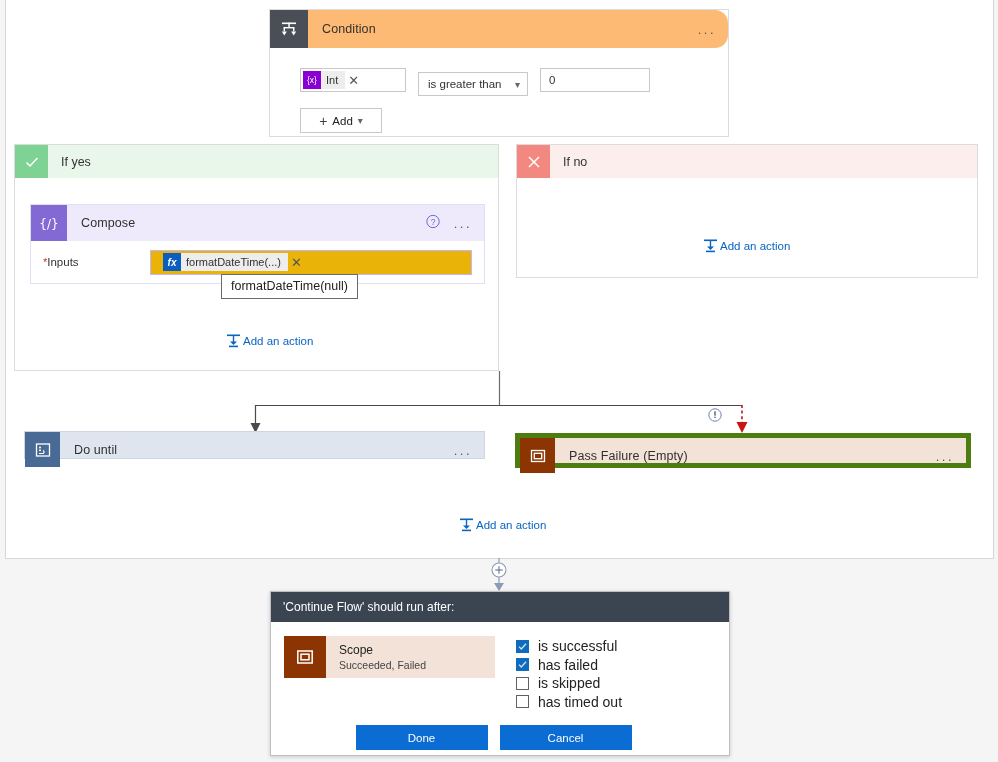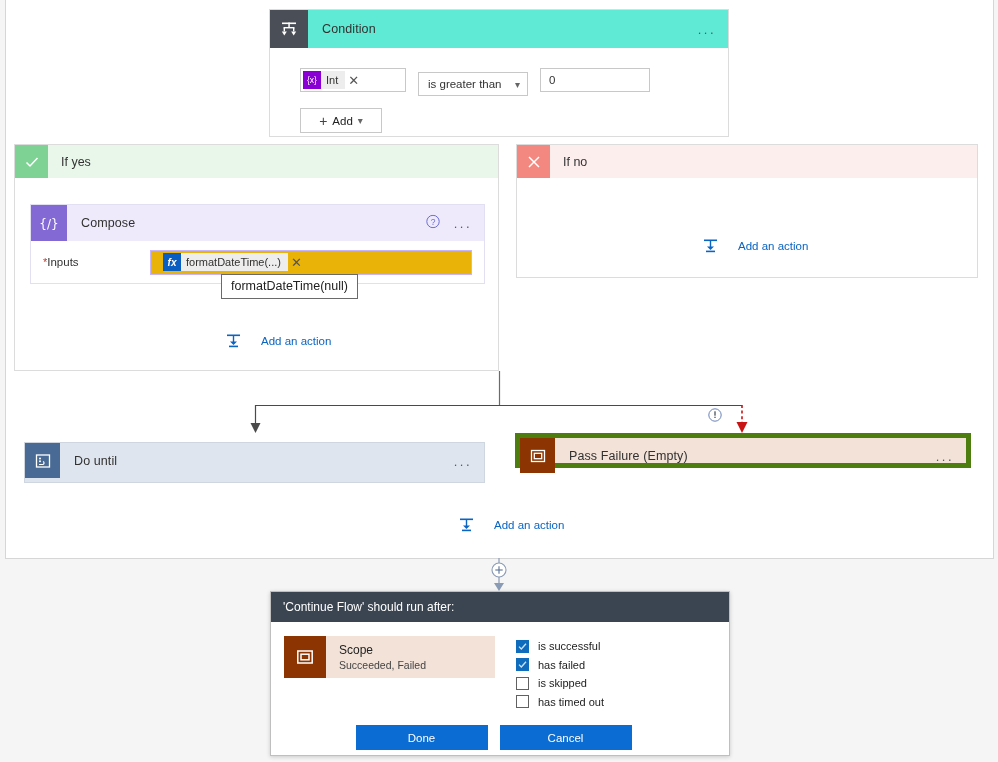--- a/index.html
+++ b/index.html
@@ -50,21 +50,21 @@
     line-height: 1;
   }
 
   
   .condition-card {
     left: 269px; top: 9px;
     width: 460px; height: 128px;
     border: 1px solid #dcdcdc;
     background: #fff;
   }
-  .condition-head { background: #5eead4; }
+  .condition-head { background: #fdba74; border-radius: 13px; }
   .condition-head .card-icon { background: #4a4f57; }
   .condition-body { padding: 16px 0 0 30px; }
   .cond-row { display: flex; align-items: center; gap: 12px; }
   .field-box {
     height: 24px;
     border: 1px solid #c8c8c8;
     background: #fff;
     display: flex; align-items: center;
     font-size: 11.5px;
   }
@@ -132,31 +132,31 @@
     left: 221px; top: 274px;
     padding: 4px 9px 5px;
     border: 1px solid #6a6a6a;
     background: #fff;
     font-size: 12.5px; color: #222;
     z-index: 5;
   }
 
   
   .add-action {
-    display: inline-flex; align-items: center; gap: 20px;
+    display: inline-flex; align-items: center; gap: 2px;
     color: #0a64c2; font-size: 11.5px;
     position: absolute;
   }
   .aa-yes { left: 226px; top: 333px; }
   .aa-no  { left: 703px; top: 238px; }
   .aa-main{ left: 459px; top: 517px; }
 
   
   .dountil-card {
-    left: 24px; top: 442px; width: 461px; height: 41px;
+    left: 24px; top: 431px; width: 461px; height: 28px;
     border: 1px solid #cfd6e0; background: #dee5ee;
   }
   .dountil-card .card-head { height: 35px; }
   .dountil-card .card-icon { background: #4a6a96; width: 35px; height: 35px; flex-basis: 35px; }
   .passfail-card {
     left: 515px; top: 433px; width: 456px; height: 35px;
     border: 5px solid #4d7c0f; background: #f2e2d8;
   }
   .passfail-card .card-head { height: 35px; }
   .passfail-card .card-icon { background: #8c3503; width: 35px; height: 35px; flex-basis: 35px; }
@@ -198,21 +198,21 @@
   .scope-chip-sub { font-size: 10.5px; color: #444; }
   .checklist { margin-left: 21px; padding-top: 1px; }
   .check-row { display: flex; align-items: center; height: 18.5px; }
   .cbox {
     width: 13px; height: 13px;
     border: 1px solid #616161; background: #fff;
     display: flex; align-items: center; justify-content: center;
     flex: 0 0 13px;
   }
   .cbox.checked { background: #0f6cbd; border-color: #0f6cbd; }
-  .check-label { padding-left: 9px; font-size: 11px; color: #222; }
+  .check-label { padding-left: 9px; font-size: 14px; color: #222; }
   .dialog-buttons { display: flex; gap: 12px; padding: 14px 13px 0 0; justify-content: center; }
   .dlg-btn {
     width: 132px; height: 25px;
     background: #0b6cd4; color: #fff;
     border: none;
     font-family: "Liberation Sans", sans-serif;
     font-size: 11.5px;
     display: flex; align-items: center; justify-content: center;
   }
 </style>

